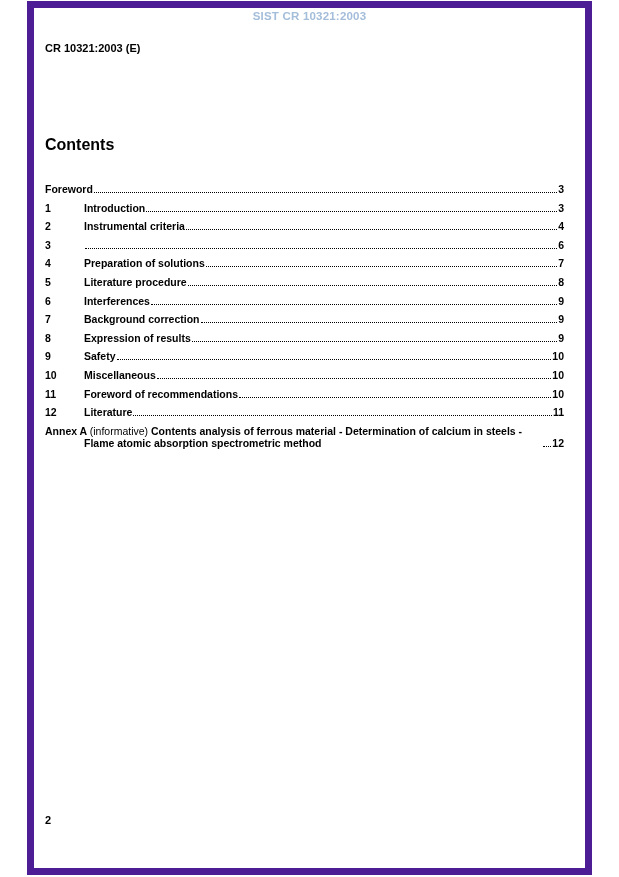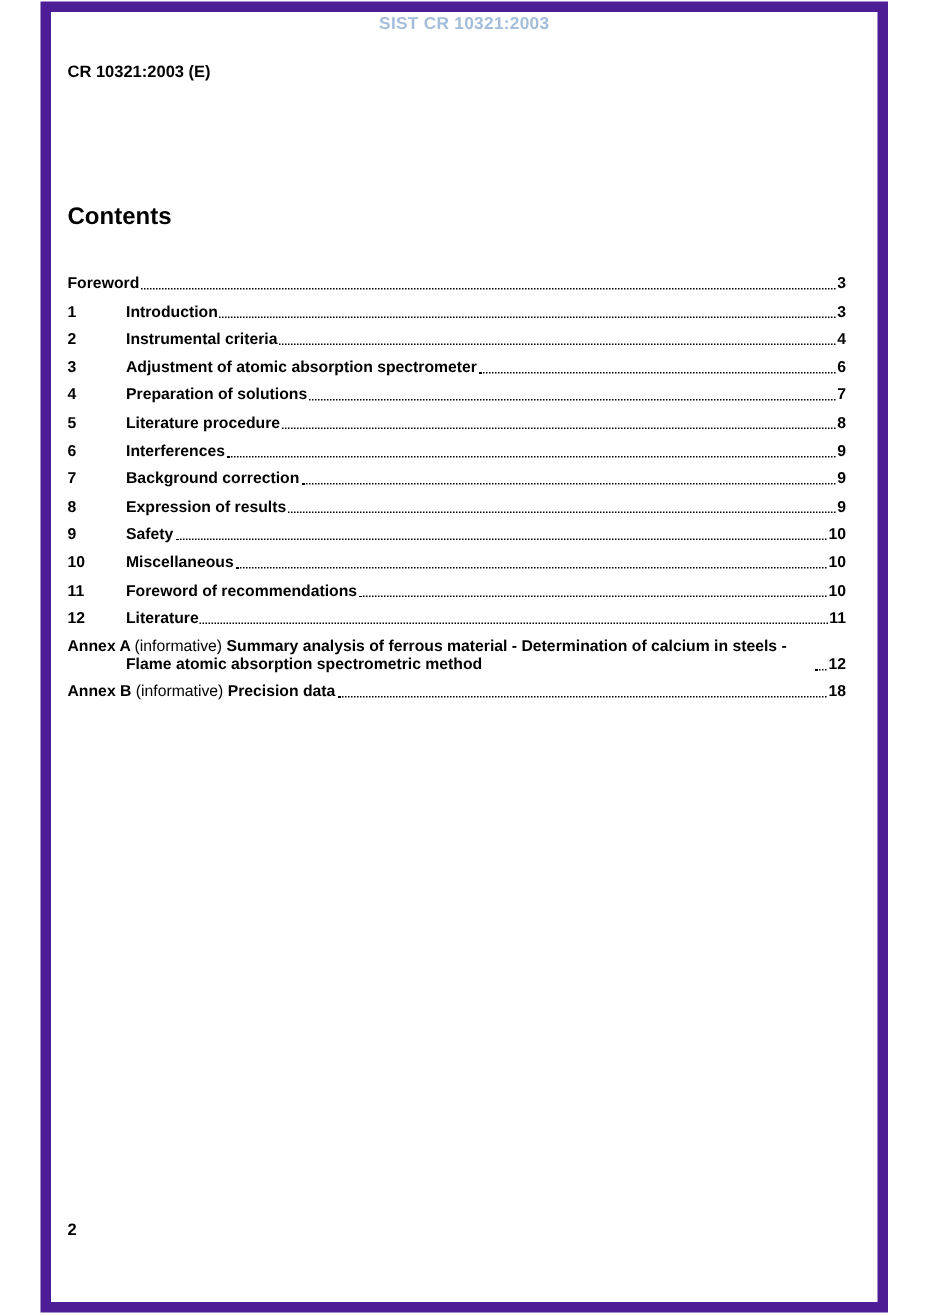--- a/index.html
+++ b/index.html
@@ -116,21 +116,20 @@
           <span class="page-num">3</span>
         </div>
         <div class="toc-row">
           <span class="toc-num">2</span>
           <span class="toc-label">Instrumental criteria</span>
           <span class="dots"></span>
           <span class="page-num">4</span>
         </div>
         <div class="toc-row">
           <span class="toc-num">3</span>
-          <span class="toc-label">Adjustment of atomic absorption spectrometer</span>
           <span class="dots"></span>
           <span class="page-num">6</span>
         </div>
         <div class="toc-row">
           <span class="toc-num">4</span>
           <span class="toc-label">Preparation of solutions</span>
           <span class="dots"></span>
           <span class="page-num">7</span>
         </div>
         <div class="toc-row">
@@ -175,25 +174,20 @@
           <span class="dots"></span>
           <span class="page-num">10</span>
         </div>
         <div class="toc-row">
           <span class="toc-num">12</span>
           <span class="toc-label">Literature</span>
           <span class="dots"></span>
           <span class="page-num">11</span>
         </div>
         <div class="toc-row">
-          <span class="toc-label hanging"><span>Annex A </span><span class="normal">(informative) </span><span>Summary analysis of ferrous material - Determination of calcium in steels - Flame atomic absorption spectrometric method</span></span>
+          <span class="toc-label hanging"><span>Annex A </span><span class="normal">(informative) </span><span>Contents analysis of ferrous material - Determination of calcium in steels - Flame atomic absorption spectrometric method</span></span>
           <span class="dots"></span>
           <span class="page-num">12</span>
-        </div>
-        <div class="toc-row">
-          <span class="toc-label hanging"><span>Annex B </span><span class="normal">(informative) </span><span>Precision data</span></span>
-          <span class="dots"></span>
-          <span class="page-num">18</span>
         </div>
       </div>
     <div class="folio">2</div>
   </div>
 </div>
 
 </body></html>

